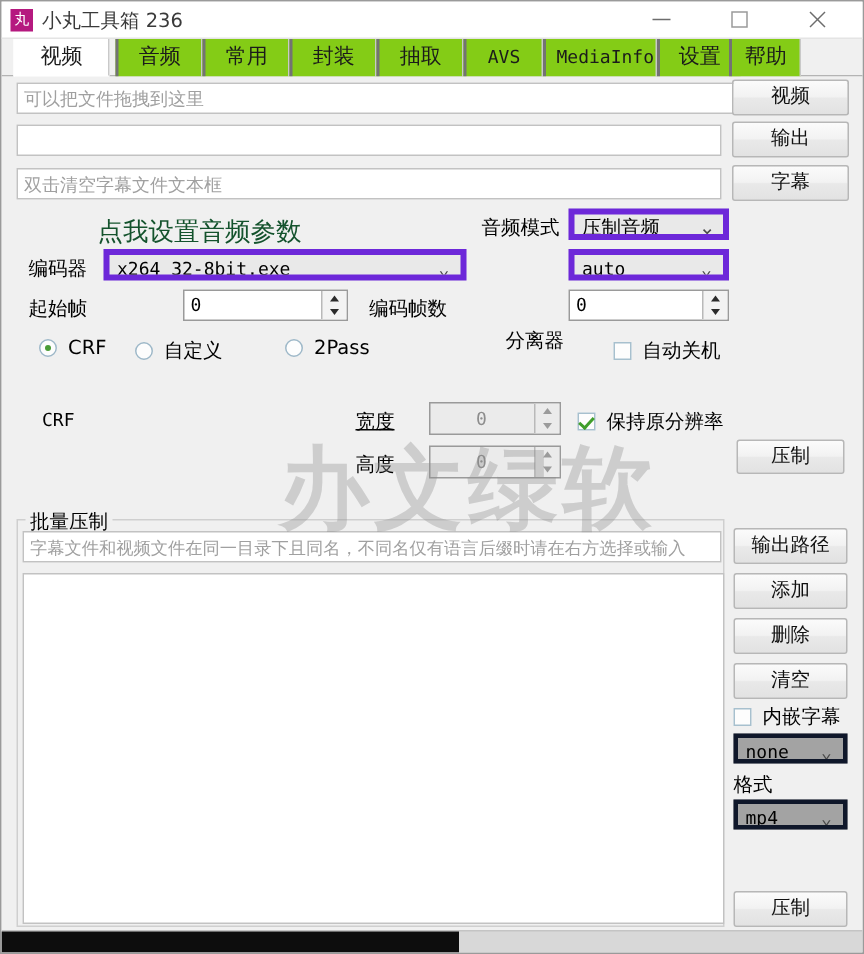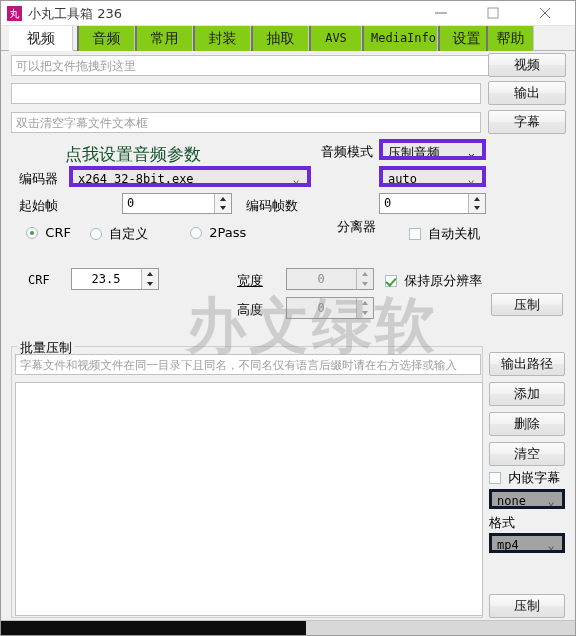--- a/index.html
+++ b/index.html
@@ -432,31 +432,20 @@
       <span class="radio-dot"></span>
       <span class="rl">2Pass</span>
     </div>
 
     <div class="chk-wrap" style="left:408px; top:174px;">
       <span class="chk-box"></span>
       <span class="cl">自动关机</span>
     </div>
 
     <div class="lbl mono" style="left:27px; top:222px;">CRF</div>
-    <div class="spin" style="left:70px; top:217px; width:88px; height:22px; line-height:20px;">
-      <span class="sv center">23.5</span>
-      <span class="arrows">
-        <span class="ar up">
-            <i class="tri-up"></i>
-          </span>
-        <span class="ar dn">
-            <i class="tri-dn"></i>
-          </span>
-      </span>
-    </div>
 
     <div class="lbl" style="left:236px; top:221px;text-decoration:underline;">宽度</div>
     <div class="spin disabled" style="left:285px; top:217px; width:88px; height:22px; line-height:20px;">
       <span class="sv center">0</span>
       <span class="arrows">
         <span class="ar up">
             <i class="tri-up"></i>
           </span>
         <span class="ar dn">
             <i class="tri-dn"></i>

